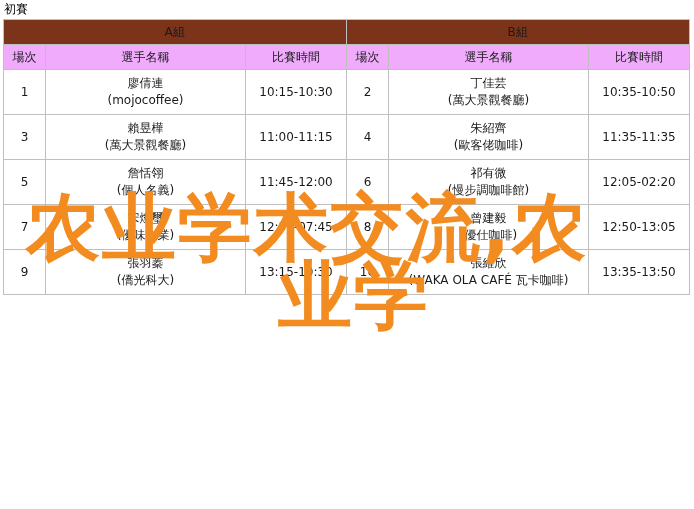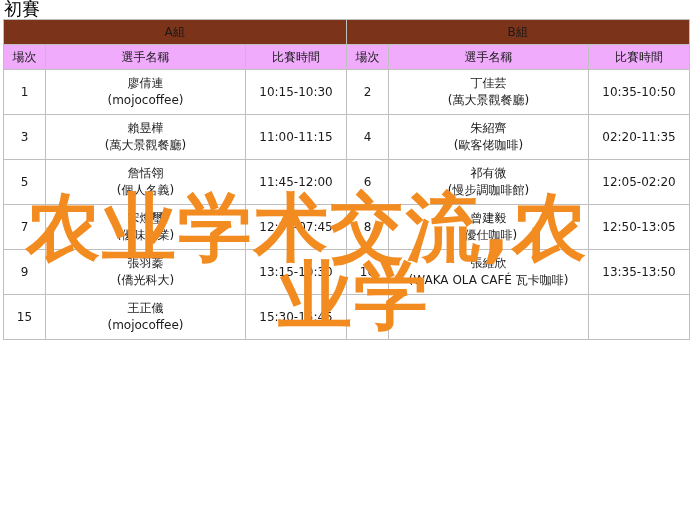--- a/index.html
+++ b/index.html
@@ -13,21 +13,21 @@
     font-family: "DejaVu Sans", "Liberation Sans", sans-serif;
     position: relative;
     overflow: hidden;
   }
   #page {
     position: relative;
     width: 694px;
     height: 509px;
   }
   .caption {
-    font-size: 18px;
+    font-size: 12px;
     color: #000000;
     padding: 2px 0 3px 4px;
     line-height: 14px;
     font-weight: normal;
   }
   table.schedule {
     border-collapse: collapse;
     width: 686px;
     margin-left: 3px;
     table-layout: fixed;
@@ -148,21 +148,21 @@
         <td class="row-cell">
           <span class="pname">賴昱樺</span>
           <span class="porg">(萬大景觀餐廳)</span>
         </td>
         <td class="row-cell">11:00-11:15</td>
         <td class="row-cell">4</td>
         <td class="row-cell">
           <span class="pname">朱紹齊</span>
           <span class="porg">(歐客佬咖啡)</span>
         </td>
-        <td class="row-cell">02:20-11:35</td>
+        <td class="row-cell">11:35-11:35</td>
       </tr>
 
       <tr>
         <td class="row-cell">5</td>
         <td class="row-cell">
           <span class="pname">詹恬翎</span>
           <span class="porg">(個人名義)</span>
         </td>
         <td class="row-cell">11:45-12:00</td>
         <td class="row-cell">6</td>
@@ -198,34 +198,20 @@
         <td class="row-cell">10</td>
         <td class="row-cell">
           <span class="pname">張維欣</span>
           <span class="porg">(WAKA OLA CAFÉ 瓦卡咖啡)</span>
         </td>
         <td class="row-cell">13:35-13:50</td>
       </tr>
 
 
 
-      <tr>
-        <td class="row-cell">15</td>
-        <td class="row-cell">
-          <span class="pname">王正儀</span>
-          <span class="porg">(mojocoffee)</span>
-        </td>
-        <td class="row-cell">15:30-15:45</td>
-        <td class="row-cell empty-cell"></td>
-        <td class="row-cell empty-cell">
-          <span class="pname"></span>
-          <span class="porg"></span>
-        </td>
-        <td class="row-cell empty-cell"></td>
-      </tr>
 
     </tbody>
   </table>
 
   <div class="watermark">
     <div class="wm-line wm-1">农业学术交流,农</div>
     <div class="wm-line wm-2">业学</div>
   </div>
 
 </div>

